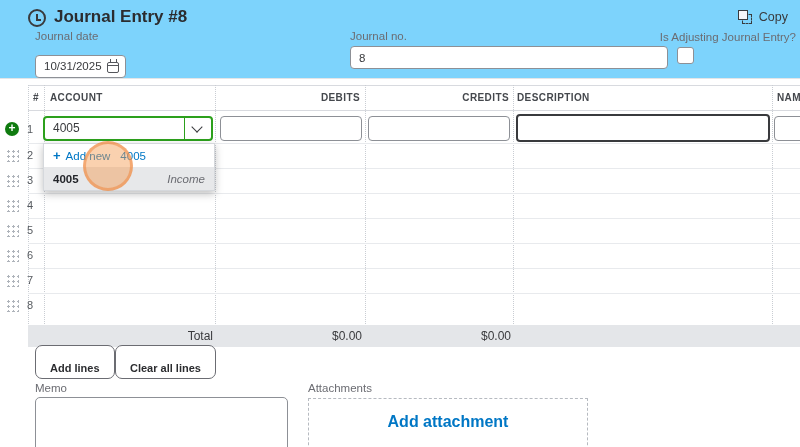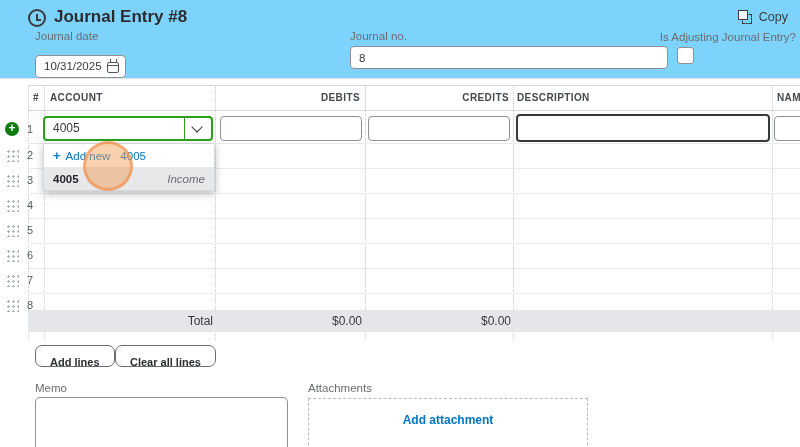--- a/index.html
+++ b/index.html
@@ -68,21 +68,21 @@
   .in-name{left:774px;top:116px;width:60px;height:25px;}
 
   .empty-rows{position:absolute;left:0;right:0;top:143px;}
   .grid-row{position:relative;height:25px;}
   .grid-row::before{content:"";position:absolute;left:28px;right:0;top:0;border-top:1px solid #e8eaed;}
   .drag-handle{position:absolute;left:6px;top:6px;width:13px;height:13px;cursor:grab;
           background-image:radial-gradient(circle,#aeb3ba 1.1px,transparent 1.4px);
           background-size:5px 5px;}
   .row-num{position:absolute;left:27px;top:6px;font-size:11px;color:#565a5f;}
 
-  .total-row{position:absolute;left:28px;right:0;top:310px;height:22px;background:#e4e6e9;}
+  .total-row{position:absolute;left:28px;right:0;top:325px;height:22px;background:#e4e6e9;}
   .total-row span{position:absolute;top:4px;font-size:12px;color:#393a3d;text-align:right;}
   .tot-label{left:72px;width:113px;}
   .tot-debits{left:222px;width:112px;}
   .tot-credits{left:371px;width:112px;}
 
   
   .dropdown{position:absolute;left:43px;top:143px;width:170px;background:#fff;z-index:5;
           border:1px solid #d5d8dc;box-shadow:0 3px 8px rgba(0,0,0,.25);}
   .dd-add{height:23px;display:flex;align-items:center;padding-left:9px;gap:5px;
           color:#0077c5;font-size:11.5px;cursor:pointer;}
@@ -91,32 +91,32 @@
   .dd-option{height:23px;background:#e7e8ea;display:flex;align-items:center;padding:0 9px;
           font-size:11.5px;cursor:pointer;}
   .dd-code{font-weight:bold;color:#23252a;margin-right:4px;}
   .dd-name{color:#55585e;}
   .dd-type{margin-left:auto;font-style:italic;color:#6b6c72;}
   .annotation-circle{position:absolute;left:83px;top:141px;width:50px;height:50px;border-radius:50%;
           background:rgba(244,152,77,.45);border:3px solid rgba(238,130,55,.5);
           box-sizing:border-box;z-index:6;pointer-events:none;}
 
   
-  .btn{position:absolute;top:345px;height:22px;padding:10px 14px;background:#fff;
+  .btn{position:absolute;top:345px;height:22px;padding:16px 14px;background:#fff;
           border:1px solid #6b6c72;border-radius:7px;font-size:11px;font-weight:bold;
           color:#2b2c2f;cursor:pointer;font-family:"Liberation Sans", sans-serif;}
   .btn-add{left:35px;} .btn-clear{left:115px;}
   .lbl-memo{left:35px;top:382px;}
   .memo-area{position:absolute;left:35px;top:397px;width:253px;height:62px;background:#fff;
           border:1px solid #8d9096;border-radius:5px;box-sizing:border-box;resize:none;
           font-family:"Liberation Sans", sans-serif;font-size:12px;padding:6px;}
   .lbl-attach{left:308px;top:382px;text-align:center;}
   .attach-box{position:absolute;left:308px;top:398px;width:280px;height:62px;background:#fff;
           border:1px dashed #b6bac0;box-sizing:border-box;text-align:center;}
-  .attach-link{display:block;margin-top:14px;color:#0077c5;font-size:12px;font-weight:bold;cursor:pointer;}
+  .attach-link{display:block;margin-top:14px;color:#0077c5;font-size:16px;font-weight:bold;cursor:pointer;}
   .attach-max{display:block;margin-top:4px;color:#6b6c72;font-size:10.5px;}
 </style>
 </head>
 <body>
 
 <div class="screen">
 
   <div class="topbar">
     <span class="clock-icon"></span>
     <span class="page-title">Journal Entry #8</span>

